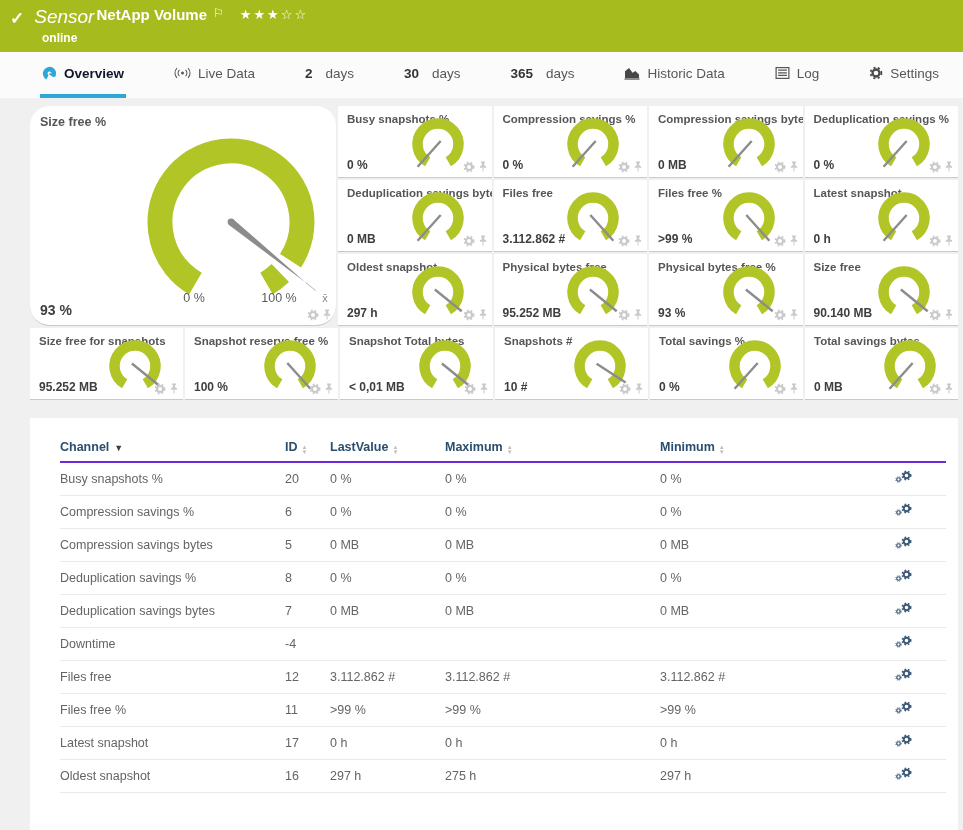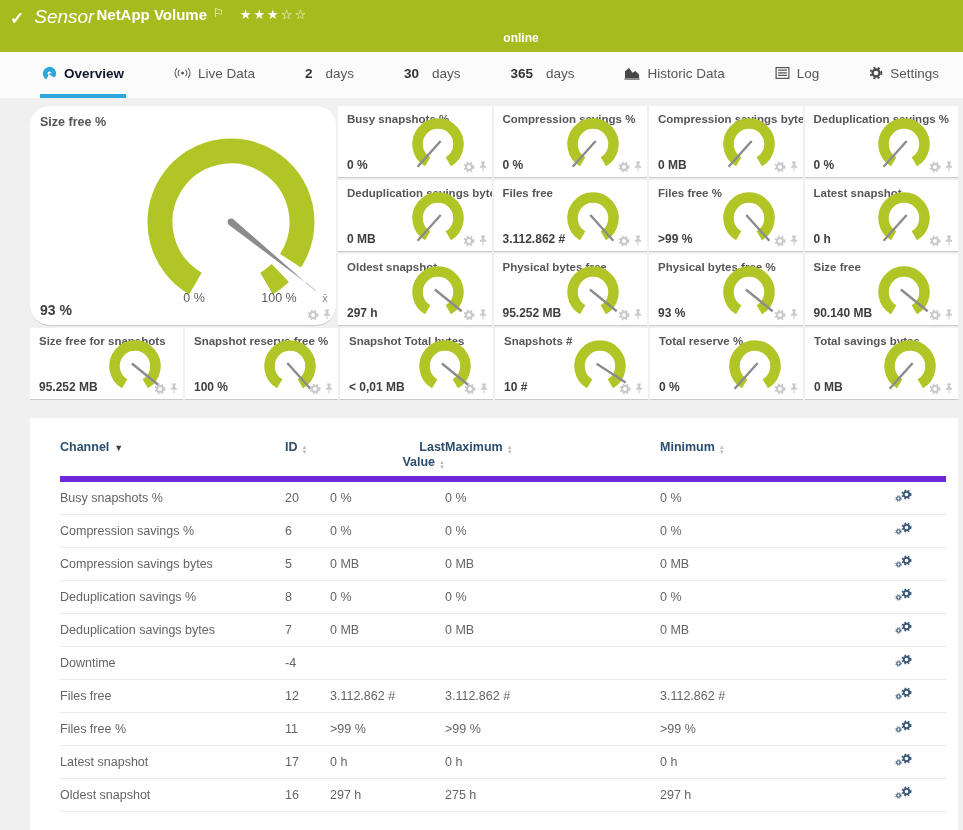--- a/index.html
+++ b/index.html
@@ -7,21 +7,21 @@
     font-family:"Liberation Sans", sans-serif; }
 
   
   .hdr { background:#a6bc1e; height:52px; color:#fff; padding:6px 12px 0 10px; }
   .hline { display:flex; align-items:flex-start; }
   .hcheck { font-size:17px; font-weight:bold; margin:2px 10px 0 0; }
   .hkind { font-style:italic; font-size:19px; font-weight:400; margin-right:2px; }
   .htitle { font-size:15px; font-weight:bold; }
   .hflag { font-size:12px; margin:0 4px 0 6px; line-height:14px; }
   .hstars { font-size:13px; letter-spacing:2px; margin-left:12px; margin-top:1px; }
-  .hstatus { font-size:12px; font-weight:bold; margin:2px 0 0 81px;text-align:center; }
+  .hstatus { font-size:12px; font-weight:bold; margin:2px 0 0 32px; }
 
   
   .tabs { background:#fbfbfb; height:46px; display:flex; align-items:stretch;
     padding:0 22px 0 40px; justify-content:space-between; }
   .tab { display:flex; align-items:center; gap:7px; cursor:pointer;
     border-bottom:4px solid transparent; font-size:13.5px; color:#575757; padding:0 2px; }
   .tab.active { border-bottom-color:#2da7da; }
   .tab.active .tlabel { color:#0f172a; font-weight:bold; }
   .tab .num { color:#333; font-weight:bold; margin-right:6px; }
   .ticon { display:inline-flex; align-items:center; }
@@ -49,23 +49,23 @@
     white-space:nowrap; }
   .gvalue { position:absolute; left:9px; bottom:5px; font-size:12px; font-weight:bold; color:#3e3e3e; }
   .gdial { position:absolute; right:22px; bottom:1px; }
   .bottom-row .gdial { right:16px; }
   .cell-icons { position:absolute; right:4px; bottom:4px; display:flex; gap:3px; align-items:flex-end; }
 
   
   .table-panel { background:#fff; margin-top:18px; padding:14px 12px 0 30px; min-height:420px; }
   .tgrid { display:grid; grid-template-columns:225px 45px 115px 215px 235px 1fr; align-items:center; }
   .thead { color:#2b4e6e; font-weight:bold; font-size:12.5px; padding:8px 0 6px;
-    border-bottom:6px solid #6d28d9; align-items:start; }
+    border-bottom:2px solid #6d28d9; align-items:start; }
   .thead .ra, .trow .ra { text-align:left; }
-  .two-line { display:flex; flex-direction:column; align-items:flex-end; line-height:15px; }
+  .two-line { display:flex; align-items:flex-end; line-height:15px; }
   .trow { font-size:12.5px; color:#646464; height:33px; border-bottom:1px solid #e9e9e9; }
   .c-icon { text-align:right; padding-right:34px; }
   .sort { display:inline-flex; flex-direction:column; margin-left:4px; color:#bdbdbd;
     font-size:6px; line-height:5px; vertical-align:2px; }
   .caret { color:#3e3e3e; font-size:9px; margin-left:5px; }
   .gears { position:relative; display:inline-block; width:17px; height:16px; }
   .gears .gbig { position:absolute; top:0; right:0; }
   .gears .gsmall { position:absolute; bottom:0; left:0; }
 </style>
 </head>
@@ -471,21 +471,21 @@
               <circle cx="8" cy="8" r="6.2" fill="none" stroke="#c9c9c9" stroke-width="2.1" stroke-dasharray="2.4 2.7"></circle>
             </svg>
             <svg width="10" height="13" viewBox="0 0 12 14">
               <path d="M3.6 1h4.8v1.4l-1 .6v2.6l2.4 1.4v1.5H2.2V7l2.4-1.4V3l-1-.6z" fill="#c9c9c9"></path>
               <rect x="5.4" y="8.7" width="1.2" height="4.3" fill="#c9c9c9"></rect>
             </svg>
           </span>
   </div>
 
   <div class="gcell">
-    <div class="gtitle">Total reserve %</div>
+    <div class="gtitle">Total savings %</div>
     <span class="gdial"><svg width="64" height="56" viewBox="0 0 64 56">
     <path d="M21.7,45.8 A20.5,20.5 0 1 1 42.3,45.8" fill="none" stroke="#b1c527" stroke-width="10.5"></path>
     <line x1="34.7" y1="25.0" x2="11.6" y2="50.7" stroke="#8c8c8c" stroke-width="2.4"></line>
             </svg></span>
     <div class="gvalue">0 %</div>
     <span class="cell-icons">
             <svg width="12" height="12" viewBox="0 0 16 16">
               <circle cx="8" cy="8" r="4" fill="none" stroke="#c9c9c9" stroke-width="2.8"></circle>
               <circle cx="8" cy="8" r="6.2" fill="none" stroke="#c9c9c9" stroke-width="2.1" stroke-dasharray="2.4 2.7"></circle>
             </svg>

